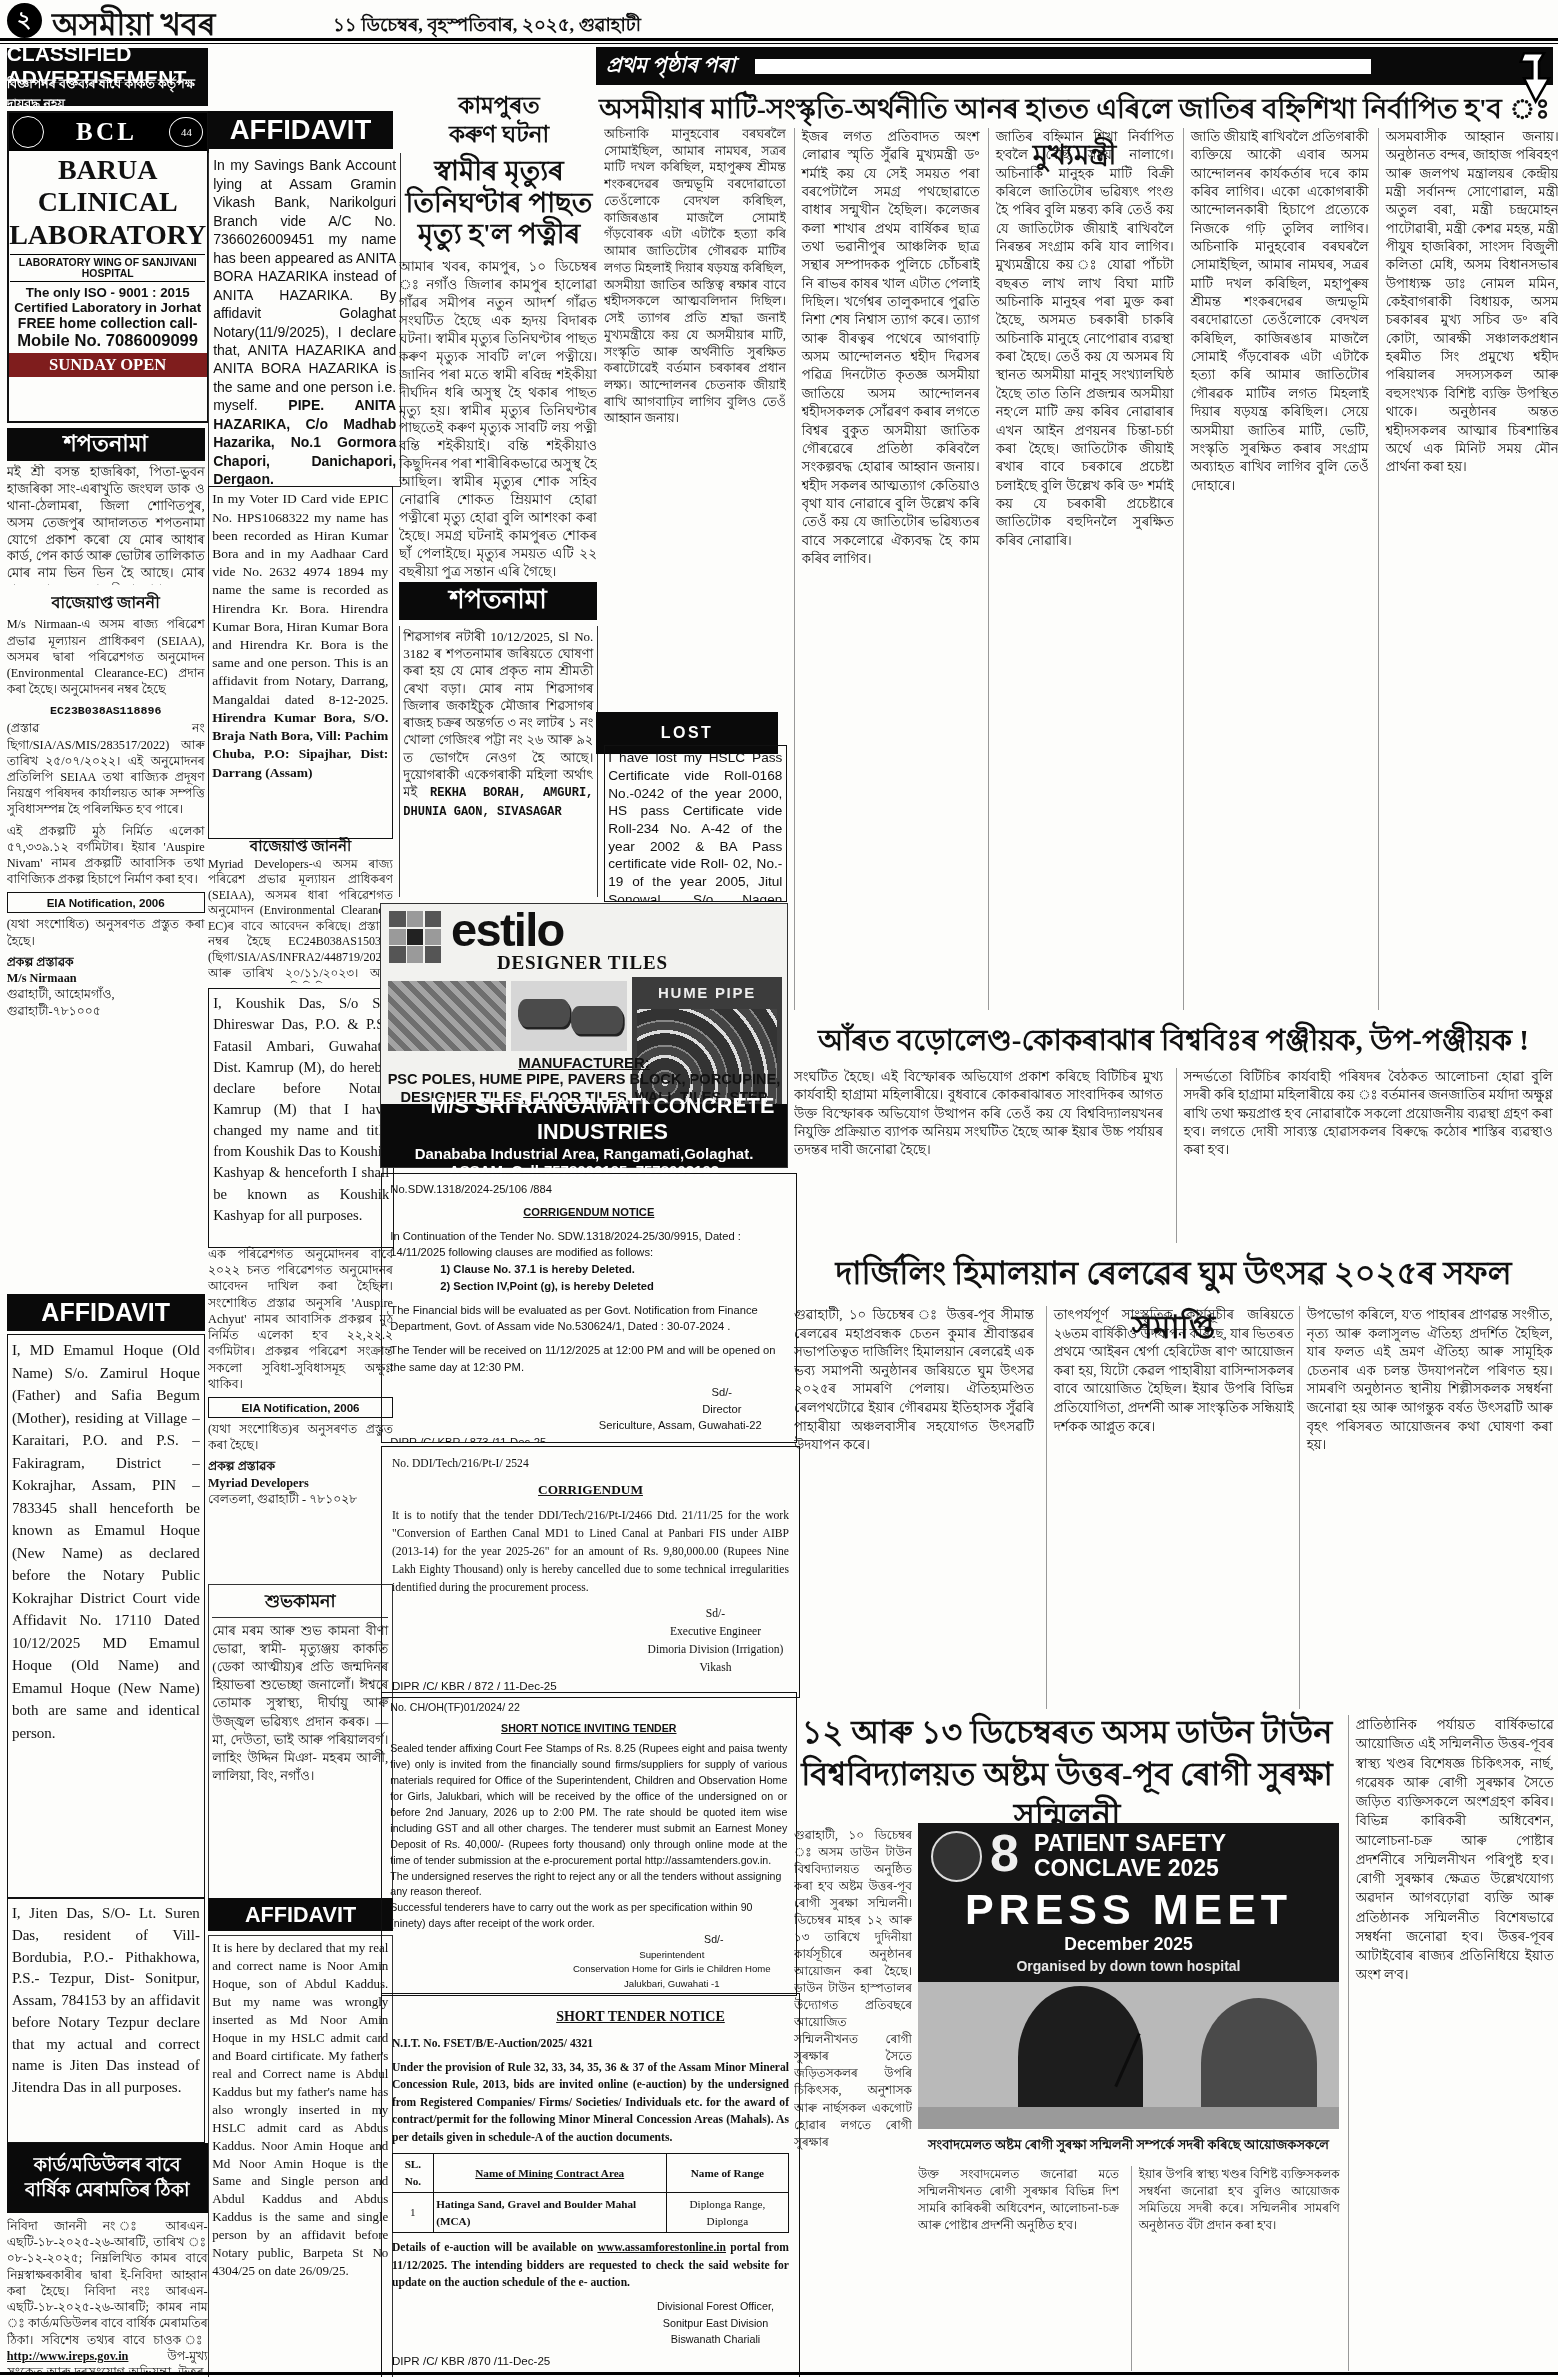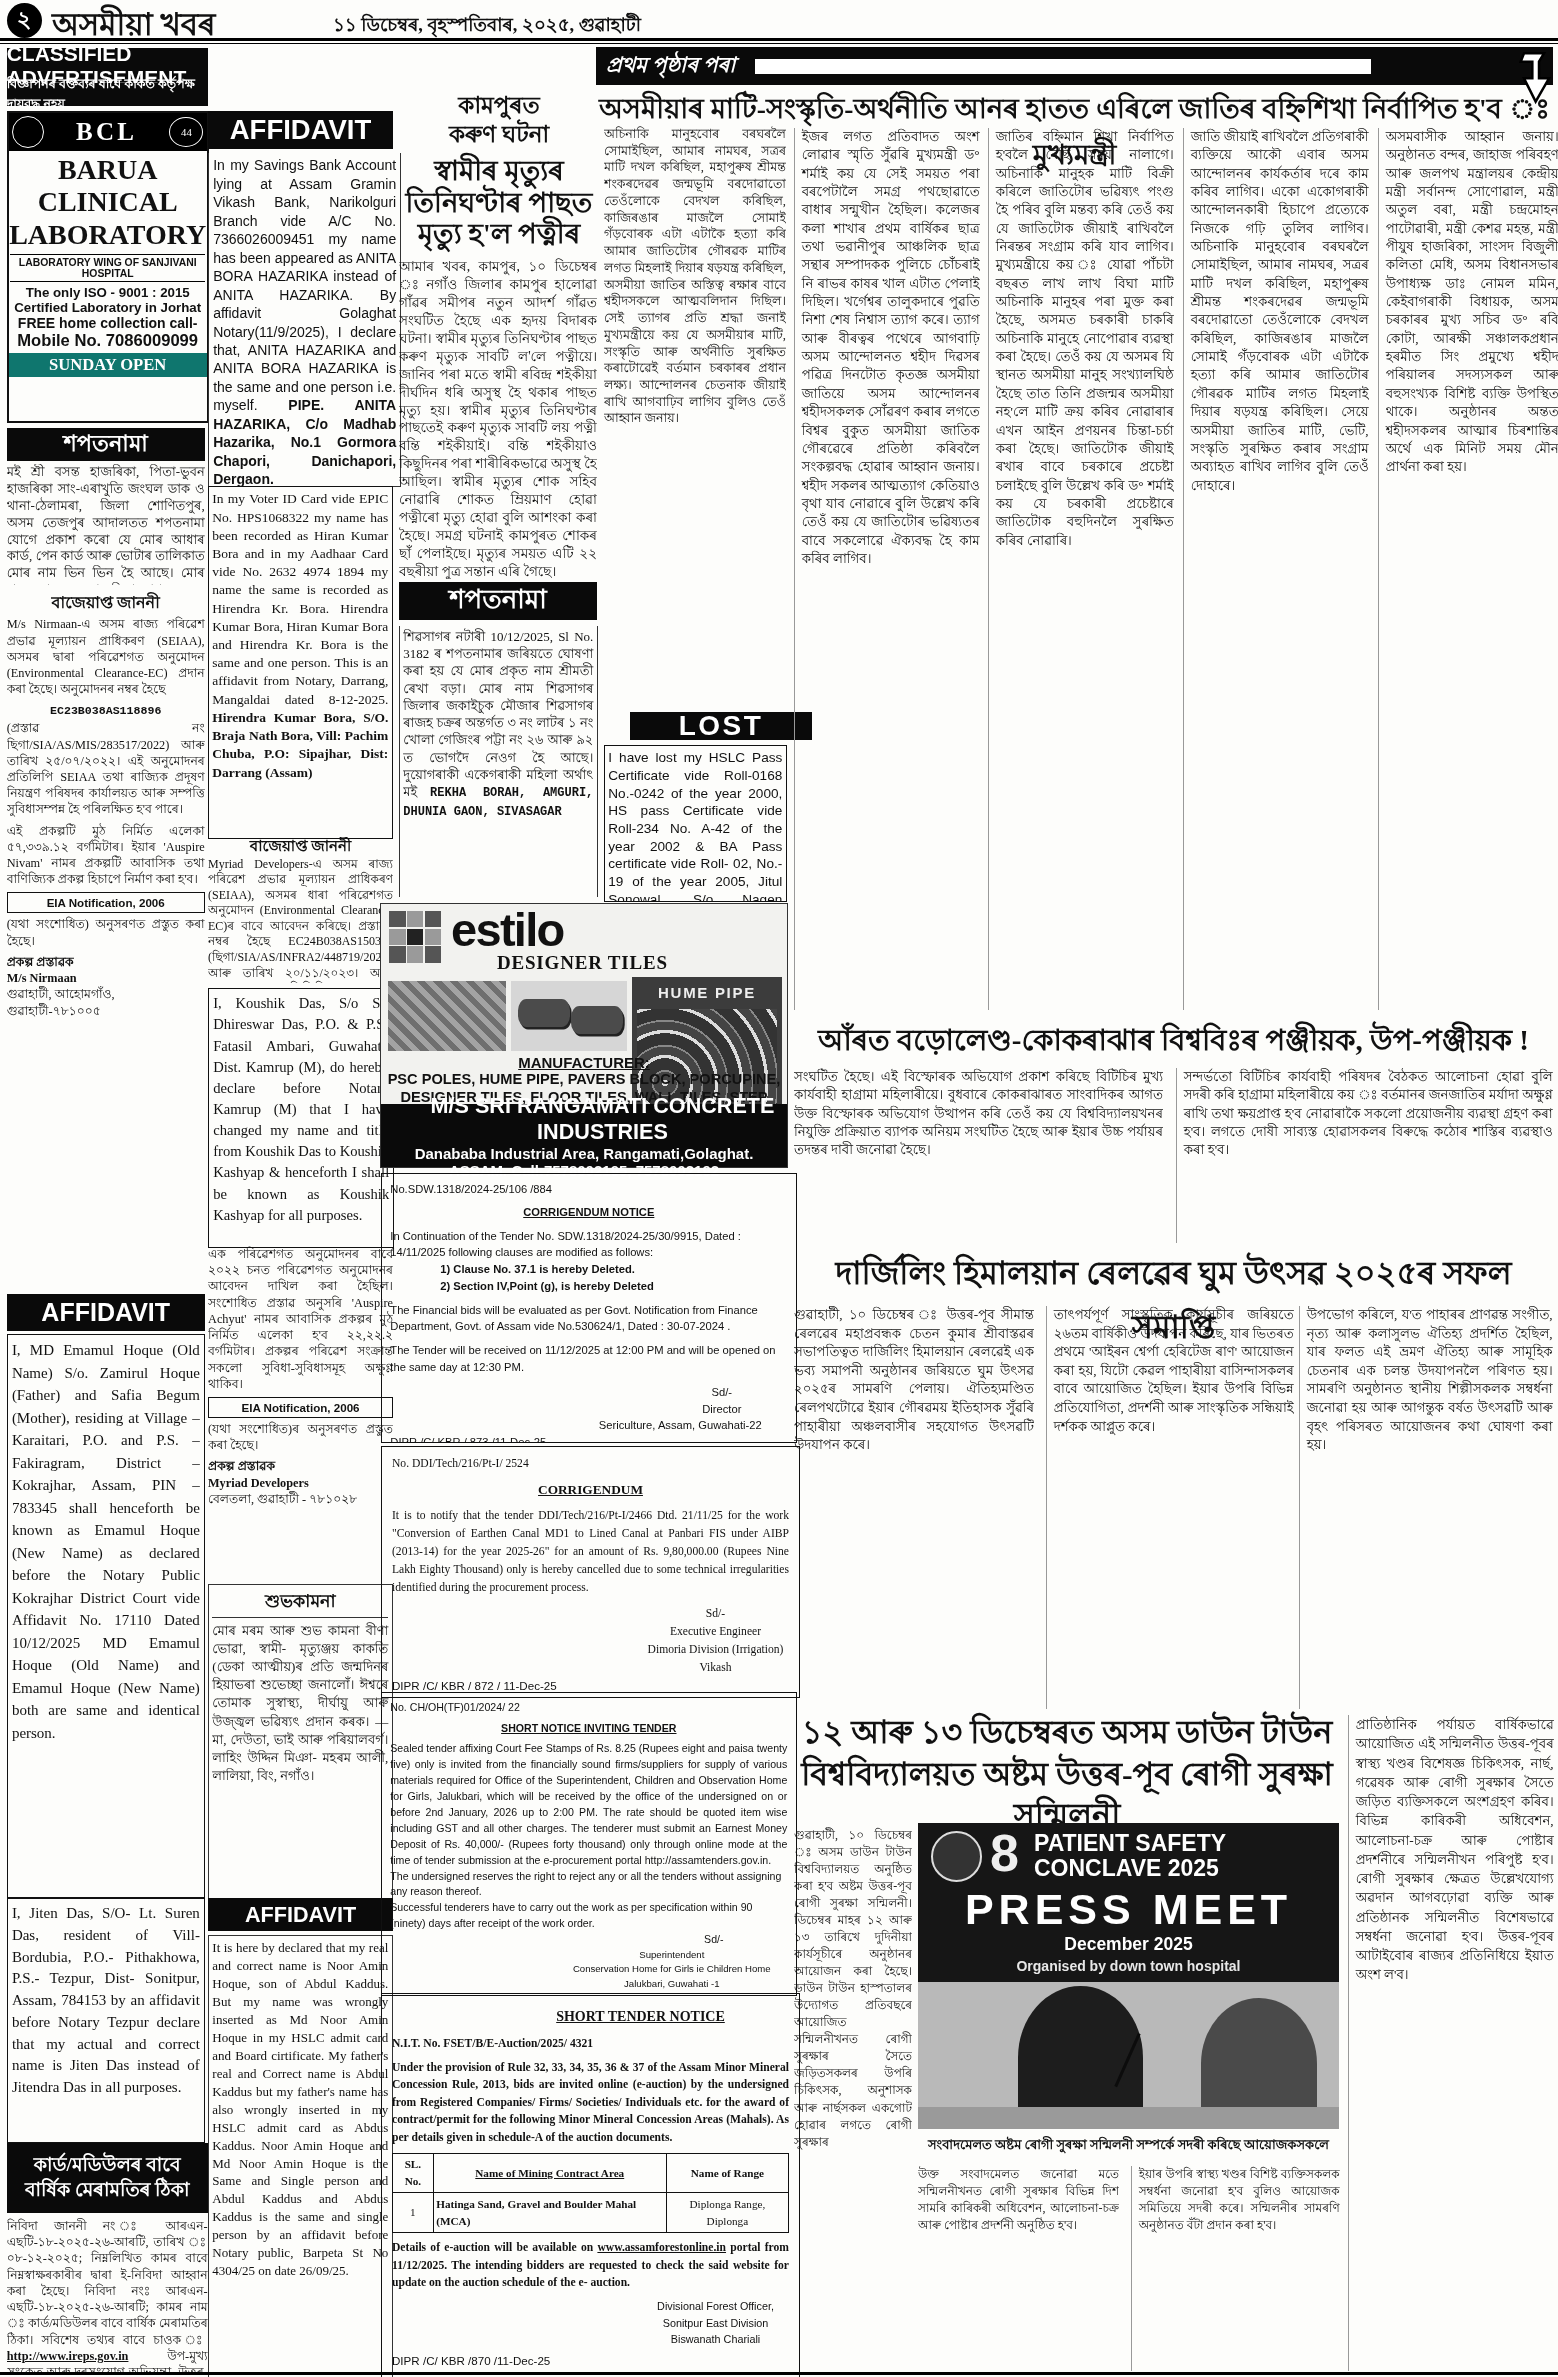--- a/index.html
+++ b/index.html
@@ -57,21 +57,21 @@
     <div class="ct b" style="font-size:28px;line-height:1.15;margin-top:3.3px;">
       <div>BARUA</div>
       <div>CLINICAL</div>
       <div>LABORATORY</div>
     </div>
     <div class="ct b sans" style="font-size:10.4px;border-top:1.7px solid #000;border-bottom:1.7px solid #000;margin:3.3px 1.7px;padding:1.7px 0;">LABORATORY WING OF SANJIVANI HOSPITAL</div>
     <div class="ct b sans" style="font-size:13.3px;">The only ISO - 9001 : 2015</div>
     <div class="ct b sans" style="font-size:13.3px;">Certified Laboratory in Jorhat</div>
     <div class="ct b sans" style="font-size:14px;">FREE home collection call-</div>
     <div class="ct b sans" style="font-size:16.6px;">Mobile No. 7086009099</div>
-    <div class="ct b" style="background:#0f766e;color:#fff;font-size:16.6px;margin-top:2.5px;padding:1.7px 0;">SUNDAY OPEN</div>
+    <div class="ct b" style="background:#7f1d1d;color:#fff;font-size:16.6px;margin-top:2.5px;padding:1.7px 0;">SUNDAY OPEN</div>
   </div>
 
   <div class="abs bh" style="left:6.7px;top:428px;width:198px;height:33px;font-size:22.5px;">শপতনামা</div>
   <div class="abs jt clip" style="left:6.7px;top:464px;width:198px;height:121px;font-size:13px;line-height:1.3;">মই শ্ৰী বসন্ত হাজৰিকা, পিতা-ভুবন হাজৰিকা সাং-এৰাখুতি জংঘল ডাক ও থানা-ঠেলামৰা, জিলা শোণিতপুৰ, অসম তেজপুৰ আদালতত শপতনামা যোগে প্ৰকাশ কৰো যে মোৰ আধাৰ কাৰ্ড, পেন কাৰ্ড আৰু ভোটাৰ তালিকাত মোৰ নাম ভিন ভিন হৈ আছে। মোৰ প্ৰকৃত নাম বসন্ত হাজৰিকা। দাগ নং১৪২ আৰু ১৫৫ পট্টা নং১১০ ত উল্লিখিত সম্পত্তিত মই শ্ৰীমতী হাজৰিকা আৰু মোৰ পৰিয়ালে ভোগদখল কৰি আছোঁ।</div>
 
   <div class="abs clip" style="left:6.7px;top:592px;width:198px;height:697px;font-size:12.3px;line-height:1.32;">
     <div class="ct b" style="font-size:16px;margin-bottom:3.3px;">বাজেয়াপ্ত জাননী</div>
     <div class="jt para">M/s Nirmaan-এ অসম ৰাজ্য পৰিৱেশ প্ৰভাৱ মূল্যায়ন প্ৰাধিকৰণ (SEIAA), অসমৰ দ্বাৰা পৰিৱেশগত অনুমোদন (Environmental Clearance-EC) প্ৰদান কৰা হৈছে। অনুমোদনৰ নম্বৰ হৈছে</div>
     <div class="ct b mono" style="font-size:11.6px;margin:2.5px 0;">EC23B038AS118896</div>
     <div class="jt para">(প্ৰস্তাৱ নং ছিগা/SIA/AS/MIS/283517/2022) আৰু তাৰিখ ২৫/০৭/২০২২। এই অনুমোদনৰ প্ৰতিলিপি SEIAA তথা ৰাজ্যিক প্ৰদূষণ নিয়ন্ত্ৰণ পৰিষদৰ কাৰ্যালয়ত আৰু সম্পত্তি সুবিধাসম্পন্ন হৈ পৰিলক্ষিত হ'ব পাৰে।</div>
@@ -145,21 +145,21 @@
   <div class="abs jt clip" style="left:399px;top:258px;width:198px;height:321px;font-size:13.6px;line-height:1.32;">আমাৰ খবৰ, কামপুৰ, ১০ ডিচেম্বৰ ঃ নগাঁও জিলাৰ কামপুৰ হালোৱা গাঁৱৰ সমীপৰ নতুন আদৰ্শ গাঁৱত সংঘটিত হৈছে এক হৃদয় বিদাৰক ঘটনা। স্বামীৰ মৃত্যুৰ তিনিঘণ্টাৰ পাছত কৰুণ মৃত্যুক সাবটি ল'লে পত্নীয়ে। জানিব পৰা মতে স্বামী ৰবিন্দ্ৰ শইকীয়া দীৰ্ঘদিন ধৰি অসুস্থ হৈ থকাৰ পাছত মৃত্যু হয়। স্বামীৰ মৃত্যুৰ তিনিঘণ্টাৰ পাছতেই কৰুণ মৃত্যুক সাবটি লয় পত্নী বন্তি শইকীয়াই। বন্তি শইকীয়াও কিছুদিনৰ পৰা শাৰীৰিকভাৱে অসুস্থ হৈ আছিল। স্বামীৰ মৃত্যুৰ শোক সহিব নোৱাৰি শোকত ম্ৰিয়মাণ হোৱা পত্নীৰো মৃত্যু হোৱা বুলি আশংকা কৰা হৈছে। সমগ্ৰ ঘটনাই কামপুৰত শোকৰ ছাঁ পেলাইছে। মৃত্যুৰ সময়ত এটি ২২ বছৰীয়া পুত্ৰ সন্তান এৰি গৈছে।</div>
 
   <div class="abs bh" style="left:399px;top:582px;width:198px;height:38px;font-size:26px;">শপতনামা</div>
   <div class="abs jt clip" style="left:399px;top:626px;width:190px;height:268px;border-left:0.8px solid #333;border-right:0.8px solid #333;padding:1.7px 3.3px;font-size:13px;line-height:1.33;">
     <span>শিৱসাগৰ নটাৰী 10/12/2025, Sl No. 3182 ৰ শপতনামাৰ জৰিয়তে ঘোষণা কৰা হয় যে মোৰ প্ৰকৃত নাম শ্ৰীমতী ৰেখা বড়া। মোৰ নাম শিৱসাগৰ জিলাৰ জকাইচুক মৌজাৰ শিৱসাগৰ ৰাজহ চক্ৰৰ অন্তৰ্গত ৩ নং লাটৰ ১ নং খোলা গেজিংৰ পট্টা নং ২৬ আৰু ৯২ ত ভোগদৈ নেওগ হৈ আছে। দুয়োগৰাকী একেগৰাকী মহিলা অৰ্থাৎ মই</span>
     <span class="b mono" style="font-size:12px;">REKHA BORAH, AMGURI, DHUNIA GAON, SIVASAGAR</span>
   </div>
 
   <div class="abs jt clip" style="left:604px;top:126px;width:182px;height:581px;font-size:12.6px;line-height:1.33;">অচিনাকি মানুহবোৰ বৰঘৰলৈ সোমাইছিল, আমাৰ নামঘৰ, সত্ৰৰ মাটি দখল কৰিছিল, মহাপুৰুষ শ্ৰীমন্ত শংকৰদেৱৰ জন্মভূমি বৰদোৱাতো তেওঁলোকে বেদখল কৰিছিল, কাজিৰঙাৰ মাজলৈ সোমাই গঁড়বোৰক এটা এটাকৈ হত্যা কৰি আমাৰ জাতিটোৰ গৌৰৱক মাটিৰ লগত মিহলাই দিয়াৰ ষড়যন্ত্ৰ কৰিছিল, অসমীয়া জাতিৰ অস্তিত্ব ৰক্ষাৰ বাবে শ্বহীদসকলে আত্মবলিদান দিছিল। সেই ত্যাগৰ প্ৰতি শ্ৰদ্ধা জনাই মুখ্যমন্ত্ৰীয়ে কয় যে অসমীয়াৰ মাটি, সংস্কৃতি আৰু অৰ্থনীতি সুৰক্ষিত কৰাটোৱেই বৰ্তমান চৰকাৰৰ প্ৰধান লক্ষ্য। আন্দোলনৰ চেতনাক জীয়াই ৰাখি আগবাঢ়িব লাগিব বুলিও তেওঁ আহ্বান জনায়।</div>
 
-  <div class="abs bh" style="left:630px;top:712px;width:182px;height:28px;font-size:28px;font-family:'Liberation Sans',sans-serif;letter-spacing:2.5px;">LOST</div>
+  <div class="abs bh" style="left:596px;top:712px;width:182px;height:42px;font-size:16px;font-family:'Liberation Sans',sans-serif;letter-spacing:2.5px;">LOST</div>
   <div class="abs bx jt clip" style="left:604px;top:745px;width:174px;height:148px;padding:3.3px;font-size:13.6px;line-height:1.3;font-family:'Liberation Sans',sans-serif;">I have lost my HSLC Pass Certificate vide Roll-0168 No.-0242 of the year 2000, HS pass Certificate vide Roll-234 No. A-42 of the year 2002 &amp; BA Pass certificate vide Roll- 02, No.- 19 of the year 2005, Jitul Sonowal, S/o Nagen Sonowal, Vill- Jatarkatia, P.O- Aradhal, Dhemaji (Assam)</div>
 
   <div class="abs thin" style="left:380px;top:903px;width:406px;height:263px;background:#f2f2ef;">
     <div class="mosaic abs" style="left:8.3px;top:6.7px;width:52px;height:52px;">
       <div></div>
         <div></div>
         <div></div>
         <div></div>
         <div></div>
         <div></div>

